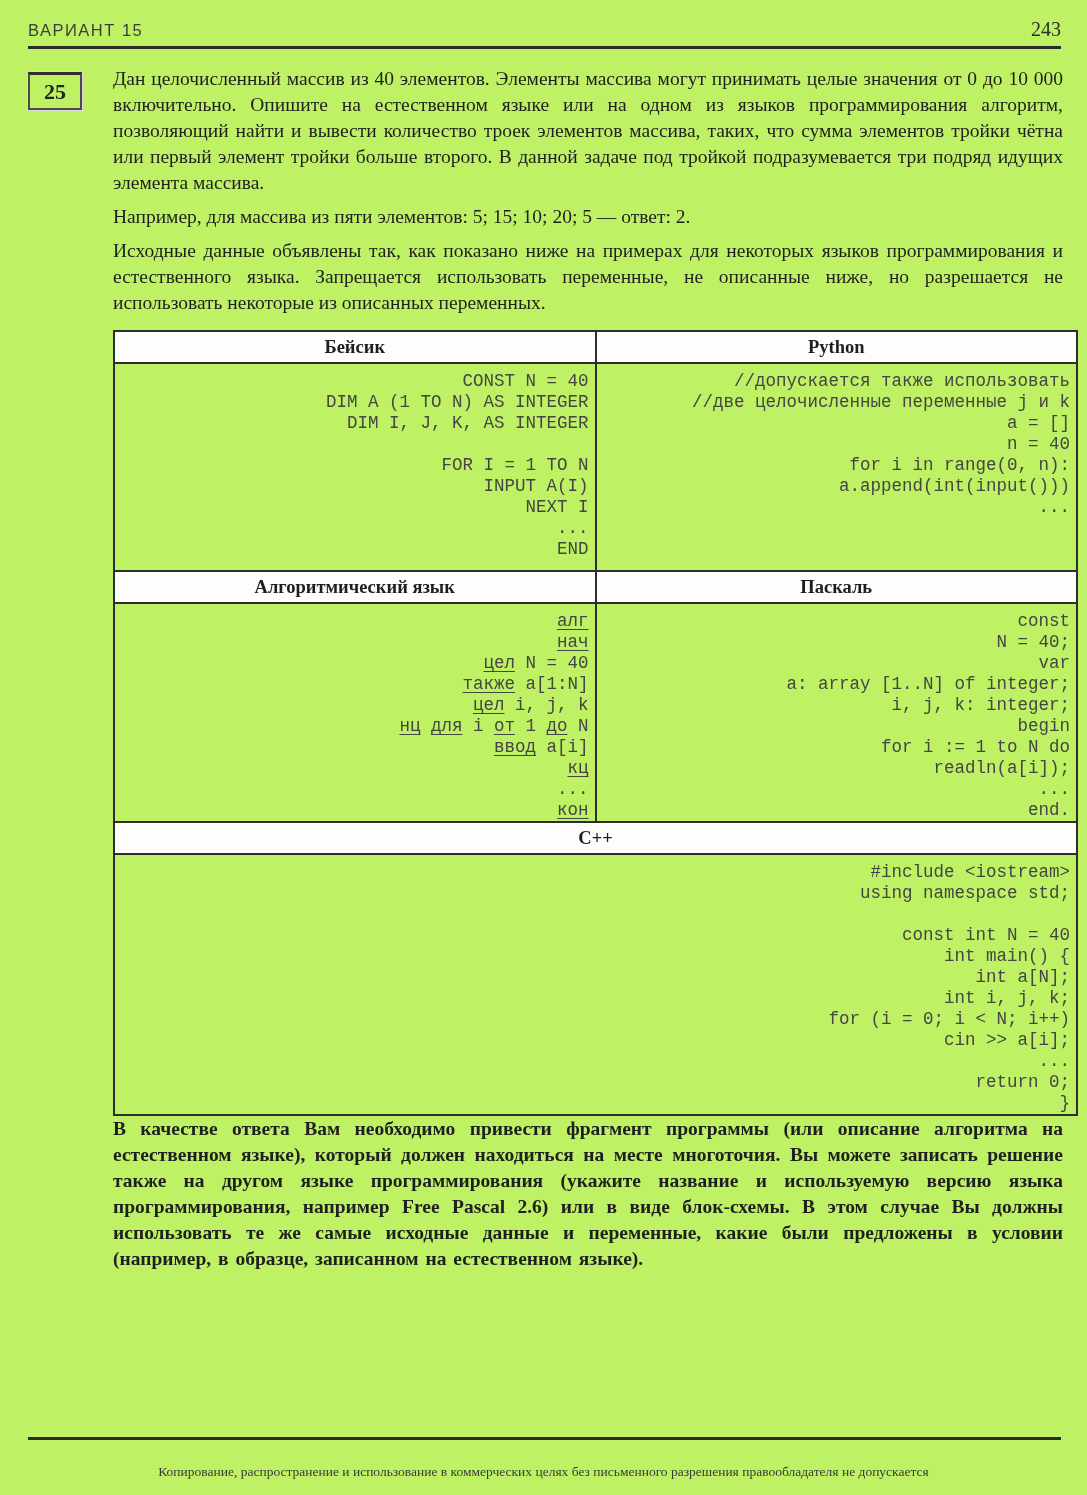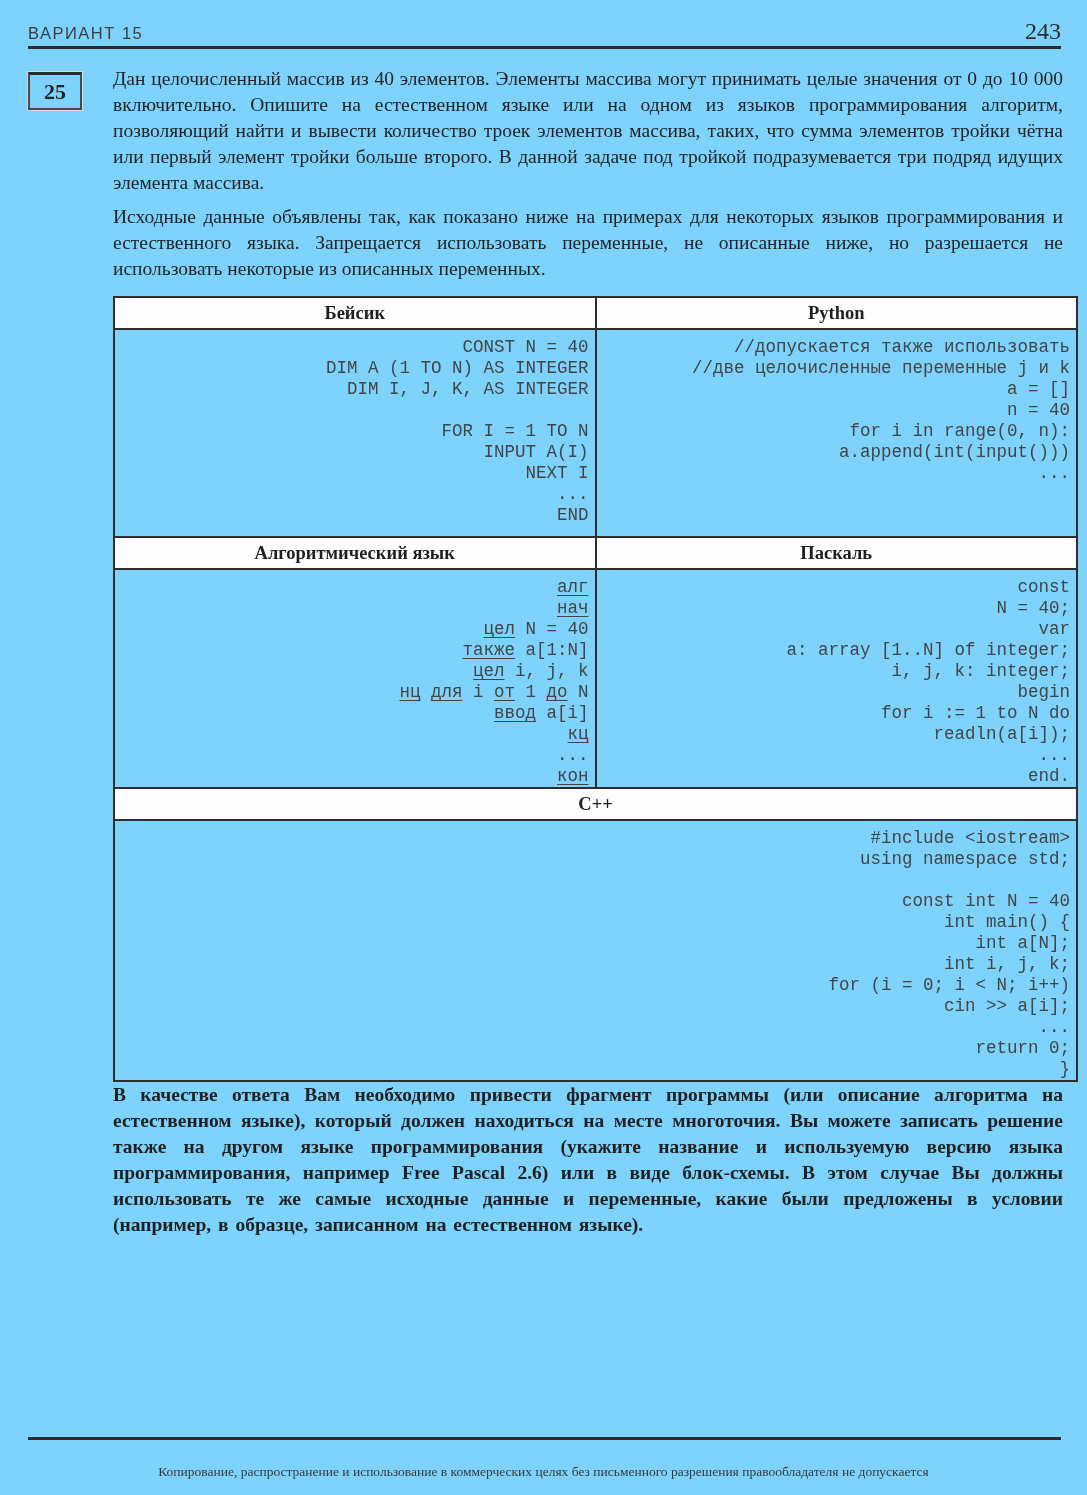--- a/index.html
+++ b/index.html
@@ -2,41 +2,41 @@
 <html><head>
 <meta charset="utf-8">
 <style>
   * { margin: 0; padding: 0; box-sizing: border-box; }
   html, body { background: #e8e8e8; }
   .page {
     position: relative;
     width: 1087px;
     height: 1495px;
     margin: 0 auto;
-    background: #7dd3fc;
+    background: #bef264;
     font-family: "Liberation Serif", serif;
     color: #1f1f1f;
     overflow: hidden;
   }
   
   .top-header {
     position: absolute;
     top: 18px; left: 28px; right: 26px;
     display: flex;
     justify-content: space-between;
     align-items: baseline;
   }
   .variant-label {
     font-family: "Liberation Sans", sans-serif;
     font-size: 16.5px;
     letter-spacing: 1.5px;
     color: #3d3d3d;
   }
   .page-number {
-    font-size: 24px;
+    font-size: 20px;
     color: #2c2c2c;
   }
   .top-rule {
     position: absolute;
     top: 46px; left: 28px;
     width: 1033px; height: 3px;
     background: #2b2b2b;
   }
   
   .content {
@@ -150,20 +150,21 @@
   <div class="top-rule"></div>
 
   <div class="content">
     <div class="gutter">
       <div class="num-box">
         <span>25</span>
       </div>
     </div>
     <div class="main">
       <p>Дан целочисленный массив из 40 элементов. Элементы массива могут принимать целые значения от 0 до 10 000 включительно. Опишите на естественном языке или на одном из языков программирования алгоритм, позволяющий найти и вывести количество троек элементов массива, таких, что сумма элементов тройки чётна или первый элемент тройки больше второго. В данной задаче под тройкой подразумевается три подряд идущих элемента массива.</p>
+      <p>Например, для массива из пяти элементов: 5; 15; 10; 20; 5 — ответ: 2.</p>
       <p>Исходные данные объявлены так, как показано ниже на примерах для некоторых языков программирования и естественного языка. Запрещается использовать переменные, не описанные ниже, но разрешается не использовать некоторые из описанных переменных.</p>
 
       <table class="code-table">
         <colgroup>
             <col style="width:50%">
             <col style="width:50%">
           </colgroup>
         <tbody>
             <tr>
           <th>Бейсик</th>

